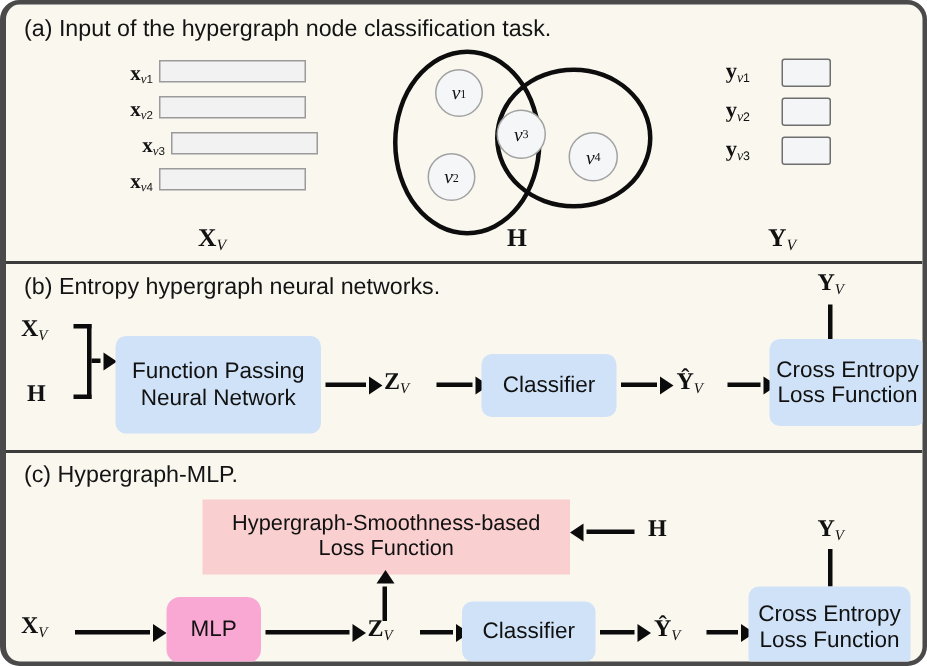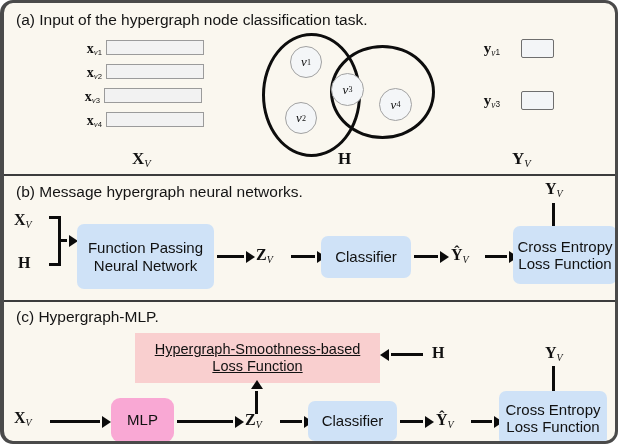--- a/index.html
+++ b/index.html
@@ -113,21 +113,21 @@
     <div class="caption" style="left:12px;top:8px;">(a) Input of the hypergraph node classification task.</div>
 
     <div class="featrow" style="left:64px;top:37px;">
       <span class="featlabel"><span class="mathbf">x</span><span class="mathit sub">v</span><span class="sub2">1</span></span>
       <span class="featbox"></span>
     </div>
     <div class="featrow" style="left:64px;top:61px;">
       <span class="featlabel"><span class="mathbf">x</span><span class="mathit sub">v</span><span class="sub2">2</span></span>
       <span class="featbox"></span>
     </div>
-    <div class="featrow" style="left:62px;top:85px;">
+    <div class="featrow" style="left:72px;top:85px;">
       <span class="featlabel"><span class="mathbf">x</span><span class="mathit sub">v</span><span class="sub2">3</span></span>
       <span class="featbox"></span>
     </div>
     <div class="featrow" style="left:64px;top:109px;">
       <span class="featlabel"><span class="mathbf">x</span><span class="mathit sub">v</span><span class="sub2">4</span></span>
       <span class="featbox"></span>
     </div>
 
     <div class="hyperedge" style="left:258px;top:30px;width:93px;height:118px;"></div>
     <div class="hyperedge" style="left:326px;top:42px;width:99px;height:88px;"></div>
@@ -146,41 +146,45 @@
     </div>
     <div class="node" style="left:375px;top:85px;width:31px;height:31px;">
       <span>v</span>
         <span class="sub">4</span>
     </div>
 
     <div class="yrow" style="left:466px;top:36px;">
       <span class="ylabel"><span class="mathbf">y</span><span class="mathit sub">v</span><span class="sub2">1</span></span>
       <span class="ybox"></span>
     </div>
+    <div class="yrow" style="left:466px;top:62px;">
+      <span class="ylabel"><span class="mathbf">y</span><span class="mathit sub">v</span><span class="sub2">2</span></span>
+      <span class="ybox"></span>
+    </div>
     <div class="yrow" style="left:466px;top:88px;">
       <span class="ylabel"><span class="mathbf">y</span><span class="mathit sub">v</span><span class="sub2">3</span></span>
       <span class="ybox"></span>
     </div>
 
     <div class="colcap" style="left:128px;top:146px;">
       <span class="mathbf">X</span><span class="mathcal sub">V</span>
     </div>
     <div class="colcap" style="left:334px;top:146px;">
       <span class="mathbf">H</span>
     </div>
     <div class="colcap" style="left:508px;top:146px;">
       <span class="mathbf">Y</span><span class="mathcal sub">V</span>
     </div>
   </div>
 
   <div class="divider" style="top:171px;"></div>
 
   <div class="panel" style="top:173px;height:124px;">
 
-    <div class="caption" style="left:12px;top:7px;">(b) Message hypergraph neural networks.</div>
+    <div class="caption" style="left:12px;top:7px;">(b) Entropy hypergraph neural networks.</div>
 
     <div class="lbl" style="left:10px;top:36px;font-size:16px;">
       <span class="mathbf">X</span><span class="mathcal sub">V</span>
     </div>
     <div class="lbl" style="left:14px;top:79px;font-size:16px;">
       <span class="mathbf">H</span>
     </div>
     <div class="bracket" style="left:45px;top:40px;width:12px;height:50px;"></div>
     <div class="arrow-h" style="left:57px;top:63px;width:6px;"></div>
 
@@ -223,21 +227,21 @@
       </div>
     </div>
   </div>
 
   <div class="divider" style="top:297px;"></div>
 
   <div class="panel" style="top:299px;height:142px;">
 
     <div class="caption" style="left:12px;top:6px;">(c) Hypergraph-MLP.</div>
 
-    <div class="procbox pink" style="left:131px;top:31px;width:245px;height:50px;font-size:14.5px;text-decoration:underline;">
+    <div class="procbox pink" style="left:131px;top:31px;width:245px;height:50px;font-size:14.5px;">
       <div>
         <div>Hypergraph-Smoothness-based</div>
         <div>Loss Function</div>
       </div>
     </div>
 
     <div class="arrow-h left" style="left:387px;top:51px;width:32px;"></div>
     <div class="lbl" style="left:428px;top:43px;font-size:16px;">
       <span class="mathbf">H</span>
     </div>

